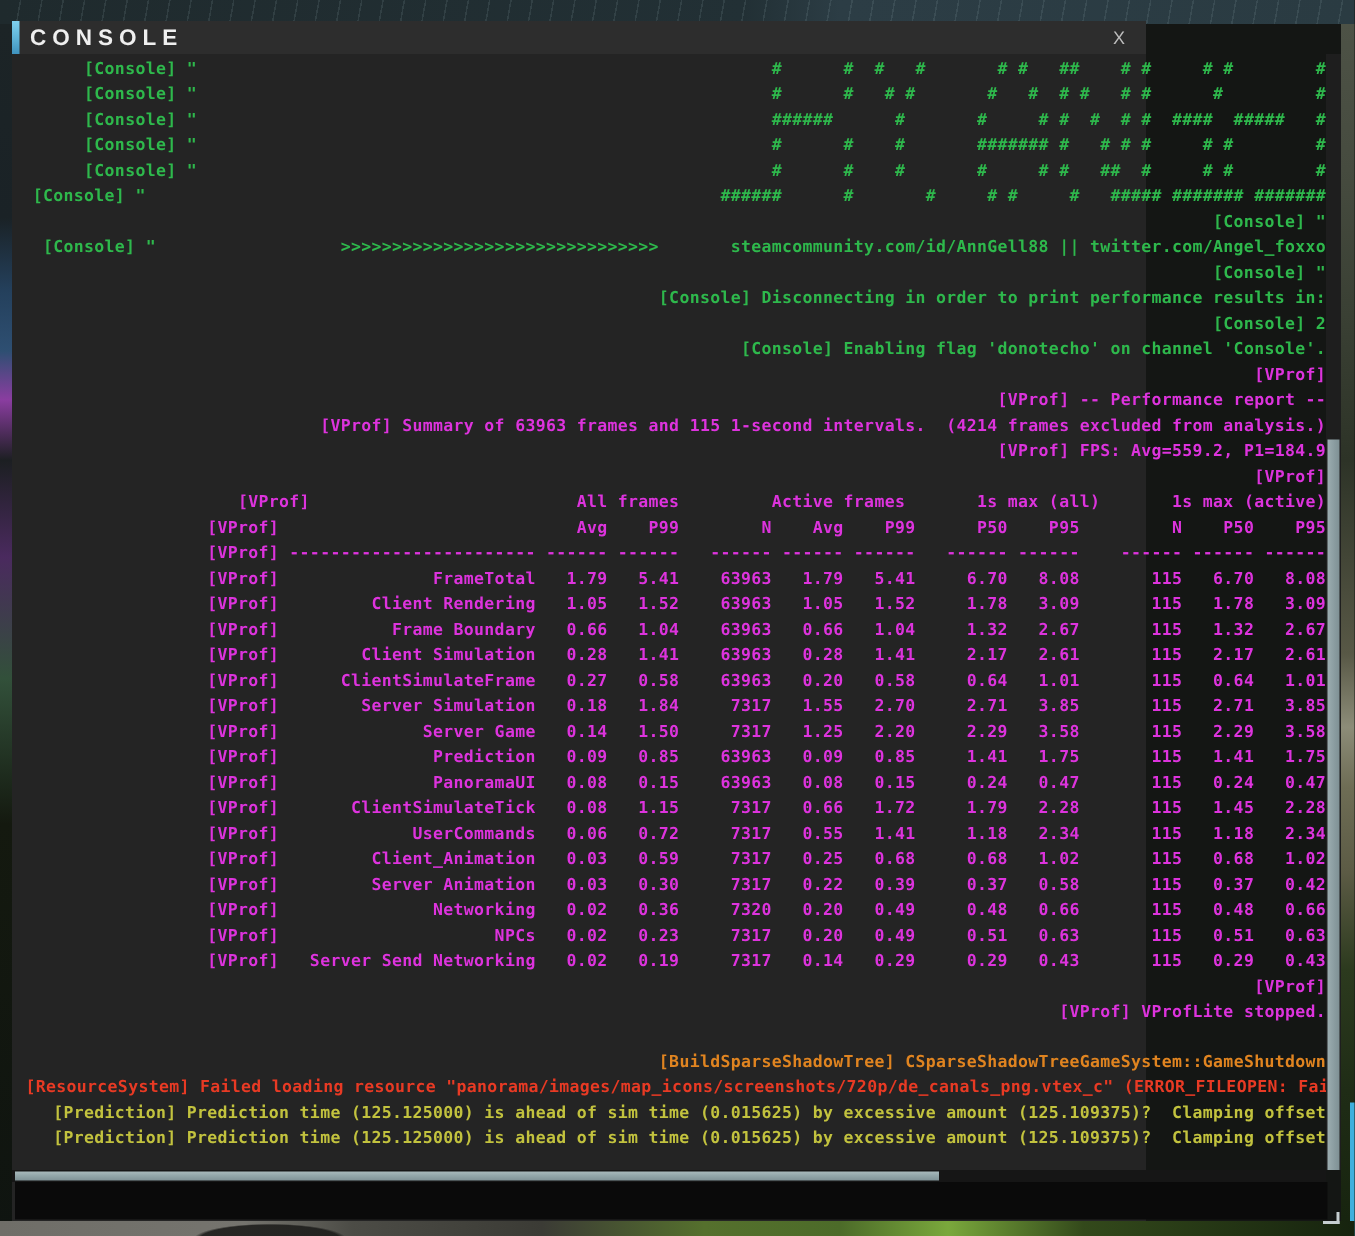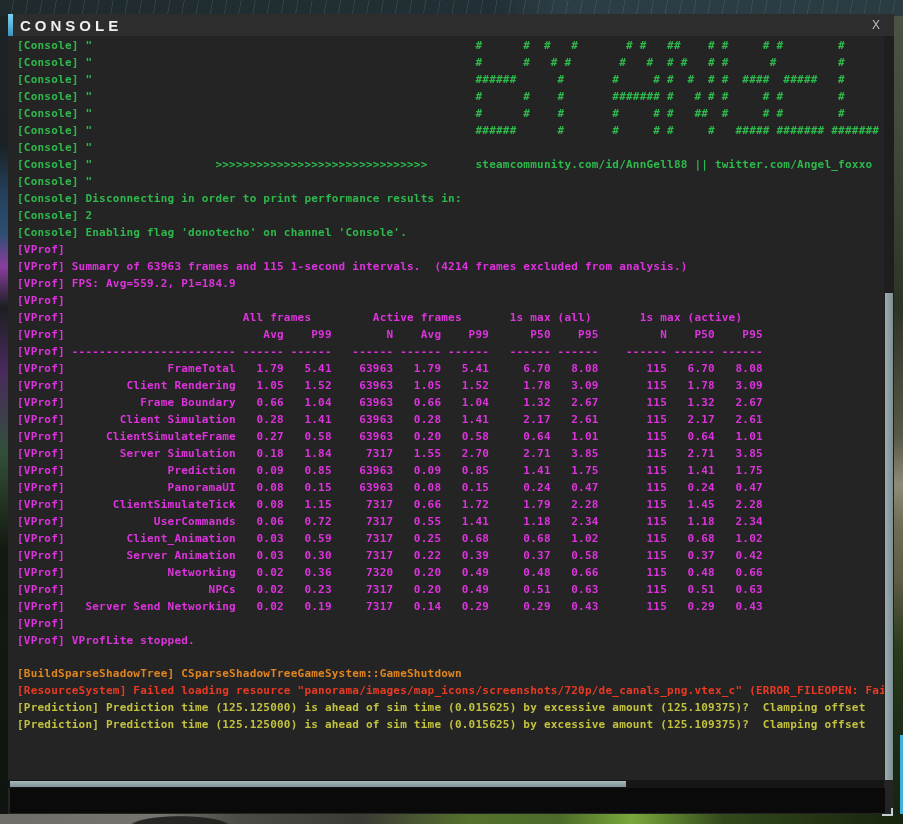--- a/index.html
+++ b/index.html
@@ -16,21 +16,21 @@
     background:linear-gradient(180deg,#1c2426 0%,#1a2226 16%,#24405c 22%,#2e4f72 27%,#8a3da0 31%,#1c1f22 36%,#4a2a5e 44%,#32503a 54%,#14190f 66%,#0f1410 100%);}
   .scene-right{left:894px;top:16px;width:9px;height:808px;
     background:linear-gradient(180deg,#4d5246 0%,#464b3f 12%,#3a4034 24%,#2d3327 36%,#585846 52%,#8c8c78 58%,#6e6d55 63%,#5c5b45 70%,#2c3a1e 78%,#1f2c16 88%,#16230e 100%);}
   .scene-right-blue{left:900px;top:735px;width:3px;height:89px;background:#3fb0dd;}
   .scene-bottom{left:0;top:814px;width:903px;height:10px;
     background:linear-gradient(90deg,#6f6e68 0%,#75746e 18%,#4c4c46 26%,#3b3b35 40%,#55702d 52%,#4c6b29 62%,#7aa83c 70%,#33491b 80%,#16230e 100%);}
   .scene-bottom:after{content:"";position:absolute;left:120px;top:0;width:120px;height:10px;
     background:radial-gradient(ellipse at 50% 120%,rgba(30,30,28,.9) 0 55%,transparent 60%);}
 
   
-  .console-window{position:absolute;left:8px;top:14px;width:886px;height:800px;background:#242424;}
+  .console-window{position:absolute;left:8px;top:14px;width:756px;height:800px;background:#242424;text-align:right;}
   .titlebar{position:absolute;left:0;top:0;width:100%;height:22px;background:#2d2d2d;}
   .titlebar .accent{position:absolute;left:0;top:0;width:5px;height:22px;
     background:linear-gradient(180deg,#7fd1ef 0%,#59aed3 60%,#3f92bd 100%);}
   .titlebar .title{position:absolute;left:12px;top:3px;
     font:700 15px "Liberation Sans",sans-serif;color:#efefef;letter-spacing:4px;}
   .titlebar .close{position:absolute;right:14px;top:4px;
     font:400 12px "Liberation Sans",sans-serif;color:#bdbdbd;cursor:pointer;}
 
   .log{position:absolute;left:0;top:22px;width:876px;height:744px;overflow:hidden;
     padding:1px 0 0 9px;}
@@ -80,32 +80,34 @@
         <div class="line c-green">[Console] "                                                        #      #    #       ####### #   # # #     # #        #</div>
         <div class="line c-green">[Console] "                                                        #      #    #       #     # #   ##  #     # #        #</div>
         <div class="line c-green">[Console] "                                                        ######      #       #     # #     #   ##### ####### #######</div>
         <div class="line c-green">[Console] "</div>
         <div class="line c-green">[Console] "                  &gt;&gt;&gt;&gt;&gt;&gt;&gt;&gt;&gt;&gt;&gt;&gt;&gt;&gt;&gt;&gt;&gt;&gt;&gt;&gt;&gt;&gt;&gt;&gt;&gt;&gt;&gt;&gt;&gt;&gt;&gt;       steamcommunity.com/id/AnnGell88 || twitter.com/Angel_foxxo</div>
         <div class="line c-green">[Console] "</div>
         <div class="line c-green">[Console] Disconnecting in order to print performance results in:</div>
         <div class="line c-green">[Console] 2</div>
         <div class="line c-green">[Console] Enabling flag 'donotecho' on channel 'Console'.</div>
         <div class="line c-magenta">[VProf]</div>
+        <div class="line c-magenta">[VProf] -- Performance report --</div>
         <div class="line c-magenta">[VProf] Summary of 63963 frames and 115 1-second intervals.  (4214 frames excluded from analysis.)</div>
         <div class="line c-magenta">[VProf] FPS: Avg=559.2, P1=184.9</div>
         <div class="line c-magenta">[VProf]</div>
         <div class="line c-magenta">[VProf]                          All frames         Active frames       1s max (all)       1s max (active)</div>
         <div class="line c-magenta">[VProf]                             Avg    P99        N    Avg    P99      P50    P95         N    P50    P95</div>
         <div class="line c-magenta">[VProf] ------------------------ ------ ------   ------ ------ ------   ------ ------    ------ ------ ------</div>
         <div class="line c-magenta">[VProf]               FrameTotal   1.79   5.41    63963   1.79   5.41     6.70   8.08       115   6.70   8.08</div>
         <div class="line c-magenta">[VProf]         Client Rendering   1.05   1.52    63963   1.05   1.52     1.78   3.09       115   1.78   3.09</div>
         <div class="line c-magenta">[VProf]           Frame Boundary   0.66   1.04    63963   0.66   1.04     1.32   2.67       115   1.32   2.67</div>
         <div class="line c-magenta">[VProf]        Client Simulation   0.28   1.41    63963   0.28   1.41     2.17   2.61       115   2.17   2.61</div>
         <div class="line c-magenta">[VProf]      ClientSimulateFrame   0.27   0.58    63963   0.20   0.58     0.64   1.01       115   0.64   1.01</div>
         <div class="line c-magenta">[VProf]        Server Simulation   0.18   1.84     7317   1.55   2.70     2.71   3.85       115   2.71   3.85</div>
+        <div class="line c-magenta">[VProf]              Server Game   0.14   1.50     7317   1.25   2.20     2.29   3.58       115   2.29   3.58</div>
         <div class="line c-magenta">[VProf]               Prediction   0.09   0.85    63963   0.09   0.85     1.41   1.75       115   1.41   1.75</div>
         <div class="line c-magenta">[VProf]               PanoramaUI   0.08   0.15    63963   0.08   0.15     0.24   0.47       115   0.24   0.47</div>
         <div class="line c-magenta">[VProf]       ClientSimulateTick   0.08   1.15     7317   0.66   1.72     1.79   2.28       115   1.45   2.28</div>
         <div class="line c-magenta">[VProf]             UserCommands   0.06   0.72     7317   0.55   1.41     1.18   2.34       115   1.18   2.34</div>
         <div class="line c-magenta">[VProf]         Client_Animation   0.03   0.59     7317   0.25   0.68     0.68   1.02       115   0.68   1.02</div>
         <div class="line c-magenta">[VProf]         Server Animation   0.03   0.30     7317   0.22   0.39     0.37   0.58       115   0.37   0.42</div>
         <div class="line c-magenta">[VProf]               Networking   0.02   0.36     7320   0.20   0.49     0.48   0.66       115   0.48   0.66</div>
         <div class="line c-magenta">[VProf]                     NPCs   0.02   0.23     7317   0.20   0.49     0.51   0.63       115   0.51   0.63</div>
         <div class="line c-magenta">[VProf]   Server Send Networking   0.02   0.19     7317   0.14   0.29     0.29   0.43       115   0.29   0.43</div>
         <div class="line c-magenta">[VProf]</div>

